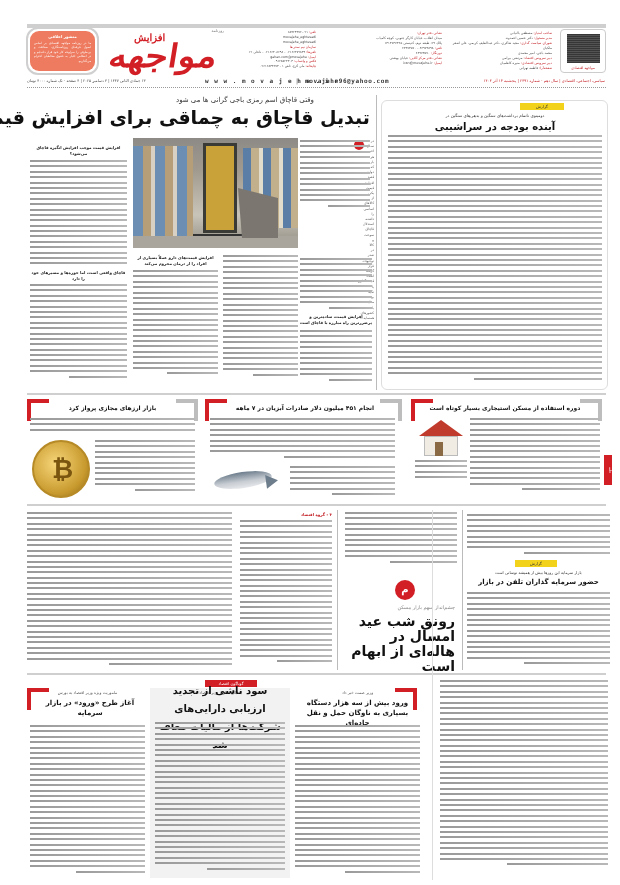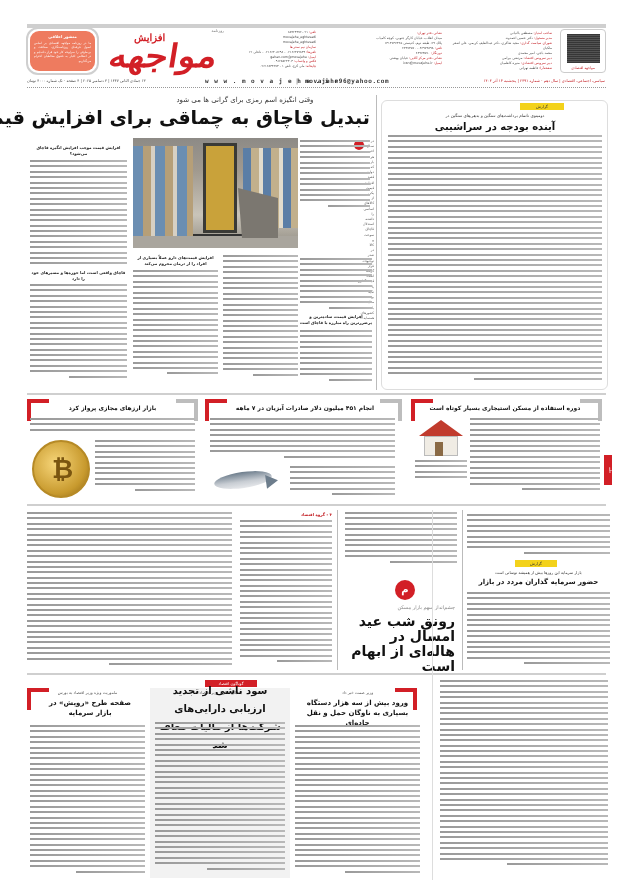--- a/index.html
+++ b/index.html
@@ -76,21 +76,21 @@
   </div>
 </div>
 
 <div class="abs" style="top:78px;left:27px;font-size:3.8px;color:#444;white-space:nowrap">۱۳ جمادی الثانی ۱۴۴۷ | ۴ دسامبر ۲۰۲۵ | ۴ صفحه - تک شماره ۴۰۰۰ تومان</div>
 <div class="abs" style="top:77px;left:205px;font-family:'DejaVu Sans Mono',monospace;font-size:6px;font-weight:bold;color:#333;direction:ltr;letter-spacing:1px;white-space:nowrap">w w w . m o v a j e h e . i r</div>
 <div class="abs" style="top:77px;left:296px;font-size:6px;color:#666">|</div>
 <div class="abs" style="top:77px;left:305px;font-family:'DejaVu Sans Mono',monospace;font-size:6px;font-weight:bold;color:#333;direction:ltr;letter-spacing:.6px;white-space:nowrap">movajehe96@yahoo.com</div>
 <div class="abs" style="top:78px;right:15px;font-size:3.8px;color:#c0161c;white-space:nowrap">سیاسی، اجتماعی، اقتصادی | سال دهم - شماره ۲۳۹۱ | پنجشنبه ۱۳ آذر ۱۴۰۴</div>
 <div class="dotted" style="top:87px"></div>
 
-<div class="abs" style="top:96px;left:135px;width:220px;text-align:center;font-size:7px;color:#333">وقتی انگیزه اسم رمزی برای گرانی ها می شود</div>
+<div class="abs" style="top:96px;left:135px;width:220px;text-align:center;font-size:7px;color:#333">وقتی قاچاق اسم رمزی باجی گرانی ها می شود</div>
 <div class="abs" style="top:106px;left:30px;width:340px;text-align:center;font-size:19px;font-weight:bold;color:#111;white-space:nowrap">تبدیل قاچاق به چماقی برای افزایش قیمت</div>
 
 <div class="abs" style="top:140px;right:256px;width:10px;height:10px;border-radius:50%;background:#d21f26"></div>
 <div class="abs tiny" style="top:139px;left:374px;width:0;">در سـال‌های اخیر، هر بار که دولت قصد افزایش قیمت یکی از کالاهای اساسی را داشته، استدلال قاچاق سوخت و کالا در صدر توجیهات قرار گرفته است. قیمت‌گذاری با تکیه بر مقایسه با کشورهای همسایه...</div>
 <div class="lines" style="top:140px;left:300px;width:70px;height:70px">
   <span></span>
     <span></span>
     <span></span>
     <span></span>
     <span></span>
@@ -370,21 +370,21 @@
     <span></span>
     <span class="short"></span>
 </div>
 
 <div class="gray-rule" style="top:504px;height:2px"></div>
 
 <div class="col-sep" style="top:510px;left:462px;height:160px"></div>
 
 <div class="yellow-tag" style="top:560px;left:515px;width:42px">گزارش</div>
 <div class="abs" style="top:570px;left:466px;width:145px;text-align:center;font-size:4px;color:#333">بازار سرمایه این روزها بیش از همیشه نوسانی است</div>
-<div class="box-title" style="top:578px;left:466px;width:145px;font-size:7px">حضور سرمایه گذاران مردد در بازار</div>
+<div class="box-title" style="top:578px;left:466px;width:145px;font-size:7px">حضور سرمایه گذاران تلفن در بازار</div>
 <div class="lines" style="top:514px;left:467px;width:143px;height:42px">
   <span></span>
     <span></span>
     <span></span>
     <span></span>
     <span></span>
     <span></span>
     <span></span>
     <span class="short"></span>
 </div>
@@ -550,21 +550,21 @@
     <span></span>
     <span></span>
     <span></span>
     <span></span>
     <span></span>
     <span></span>
     <span class="short"></span>
 </div>
 
 <div class="abs" style="top:690px;left:30px;width:115px;text-align:center;font-size:4px;color:#555">ماموریت ویژه وزیر اقتصاد به بورس</div>
-<div class="box-title" style="top:698px;left:40px;width:100px;font-size:7px;line-height:10px">صفحه طرح «رویش» در بازار سرمایه</div>
+<div class="box-title" style="top:698px;left:40px;width:100px;font-size:7px;line-height:10px">آغاز طرح «ورود» در بازار سرمایه</div>
 <div class="lines" style="top:725px;left:30px;width:115px;height:155px">
   <span></span>
     <span></span>
     <span></span>
     <span></span>
     <span></span>
     <span></span>
     <span></span>
     <span></span>
     <span></span>

